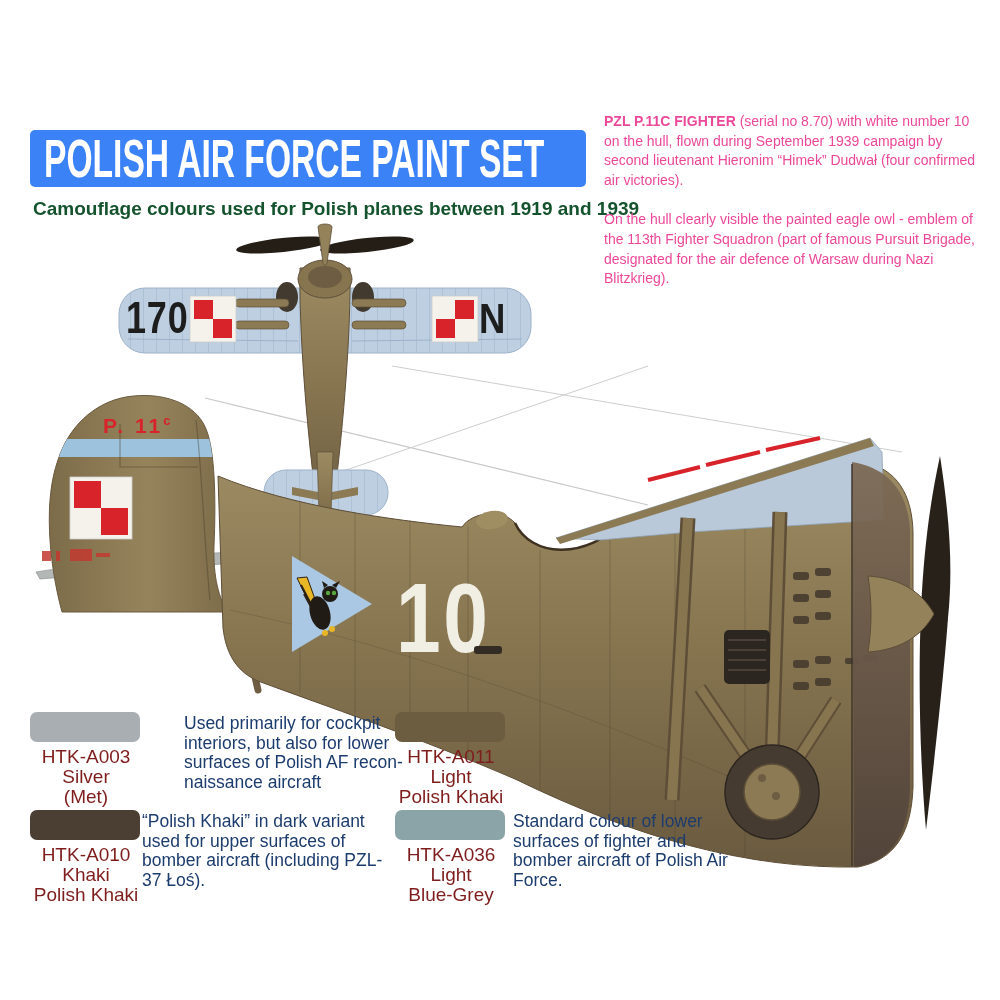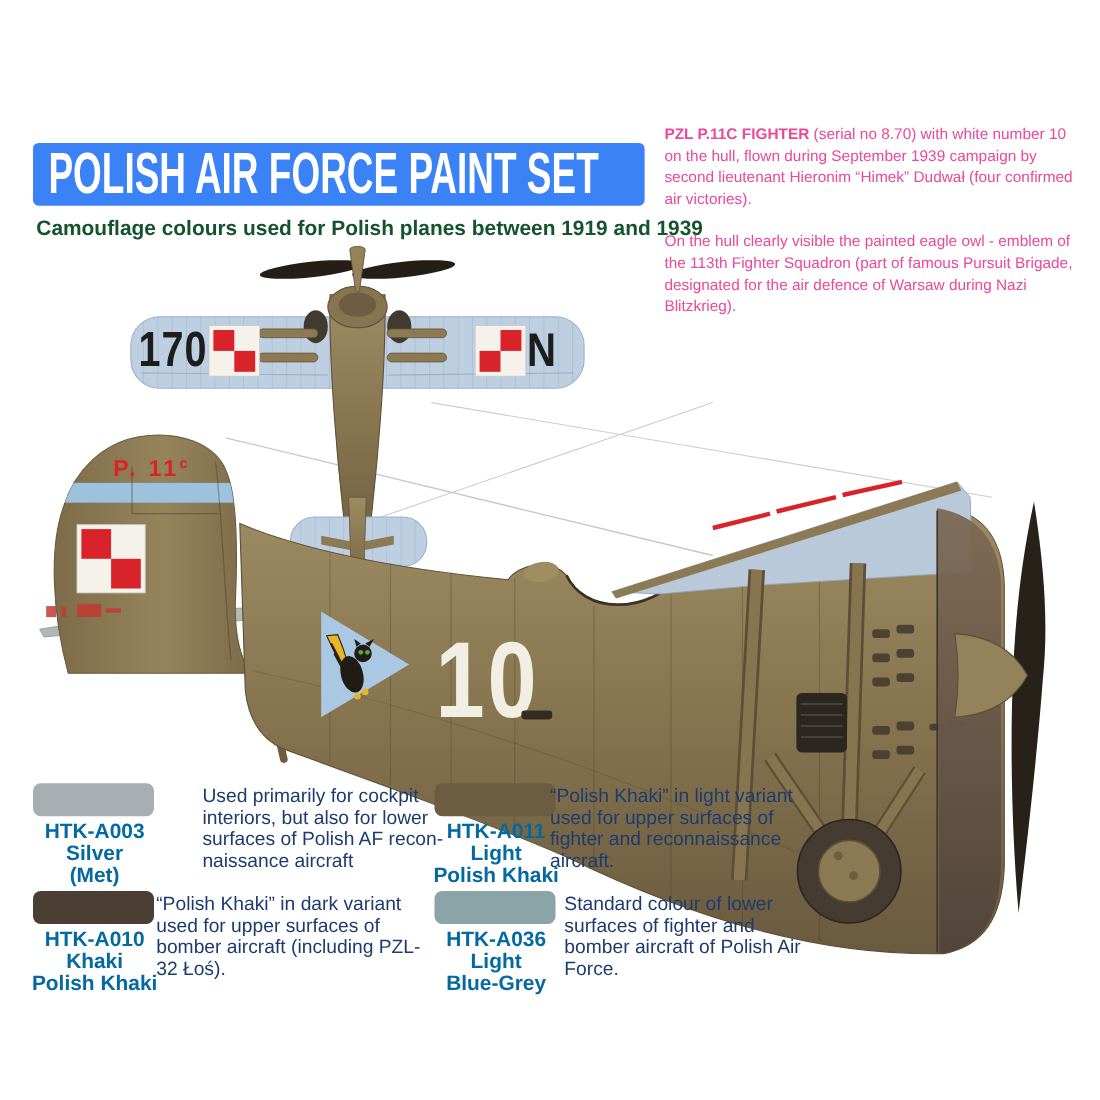--- a/index.html
+++ b/index.html
@@ -10,22 +10,22 @@
           border-radius:5px;display:flex;align-items:center;overflow:hidden;text-align:right;}
   .banner-title{color:#ffffff;font-weight:bold;font-size:48px;white-space:nowrap;
           transform:scale(0.70,1.10);transform-origin:left center;padding-left:20px;letter-spacing:0px;}
   .subtitle{position:absolute;left:33px;top:198px;font-size:19px;font-weight:bold;color:#14532d;}
   
   .info{position:absolute;left:604px;top:112px;width:376px;font-size:14px;line-height:19.6px;color:#ec4899;}
   .info p{margin:0 0 20px 0;}
   .info b{font-weight:bold;}
   
   .swatch-chip{position:absolute;width:110px;height:30px;border-radius:7px;}
-  .swatch-label{position:absolute;width:132px;text-align:center;font-weight:bold;font-size:19px;
-          line-height:20px;color:#0369a1;}
+  .swatch-label{position:absolute;width:132px;text-align:center;font-weight:normal;font-size:19px;
+          line-height:20px;color:#7f1d1d;}
   .swatch-desc{position:absolute;font-size:17.5px;line-height:19.5px;color:#1d3c6e;}
   svg{position:absolute;left:0;top:0;}
 </style>
 </head>
 <body>
 
 <div class="canvas">
 
   <svg width="1000" height="1000" viewBox="0 0 1000 1000">
     <defs>
@@ -232,29 +232,28 @@
     <div>(Met)</div>
   </div>
   <div class="swatch-desc" style="left:160px;top:714px;width:246px;margin-left:24px;">Used primarily for cockpit interiors, but also for lower surfaces of Polish AF recon-naissance aircraft</div>
 
   <div class="swatch-chip" style="left: 30px; top: 810px; background-color: rgb(75, 62, 50);"></div>
   <div class="swatch-label" style="left:20px;top:845px;">
     <div>HTK-A010</div>
     <div>Khaki</div>
     <div>Polish Khaki</div>
   </div>
-  <div class="swatch-desc" style="left:142px;top:812px;width:252px;">“Polish Khaki” in dark variant used for upper surfaces of bomber aircraft (including PZL-32 Łoś).</div>
+  <div class="swatch-desc" style="left:142px;top:812px;width:252px;">“Polish Khaki” in dark variant used for upper surfaces of bomber aircraft (including PZL-37 Łoś).</div>
 
   <div class="swatch-chip" style="left: 395px; top: 712px; background-color: rgb(108, 93, 65);"></div>
   <div class="swatch-label" style="left:385px;top:747px;">
     <div>HTK-A011</div>
     <div>Light</div>
     <div>Polish Khaki</div>
   </div>
-  <div class="swatch-desc" style="left:500px;top:714px;width:222px;">“Polish Khaki” in light variant used for upper surfaces of fighter and reconnaissance aircraft.</div>
 
   <div class="swatch-chip" style="left: 395px; top: 810px; background-color: rgb(139, 164, 168);"></div>
   <div class="swatch-label" style="left:385px;top:845px;">
     <div>HTK-A036</div>
     <div>Light</div>
     <div>Blue-Grey</div>
   </div>
   <div class="swatch-desc" style="left:500px;top:812px;width:222px;margin-left:13px;">Standard colour of lower surfaces of fighter and bomber aircraft of Polish Air Force.</div>
 
 </div>

